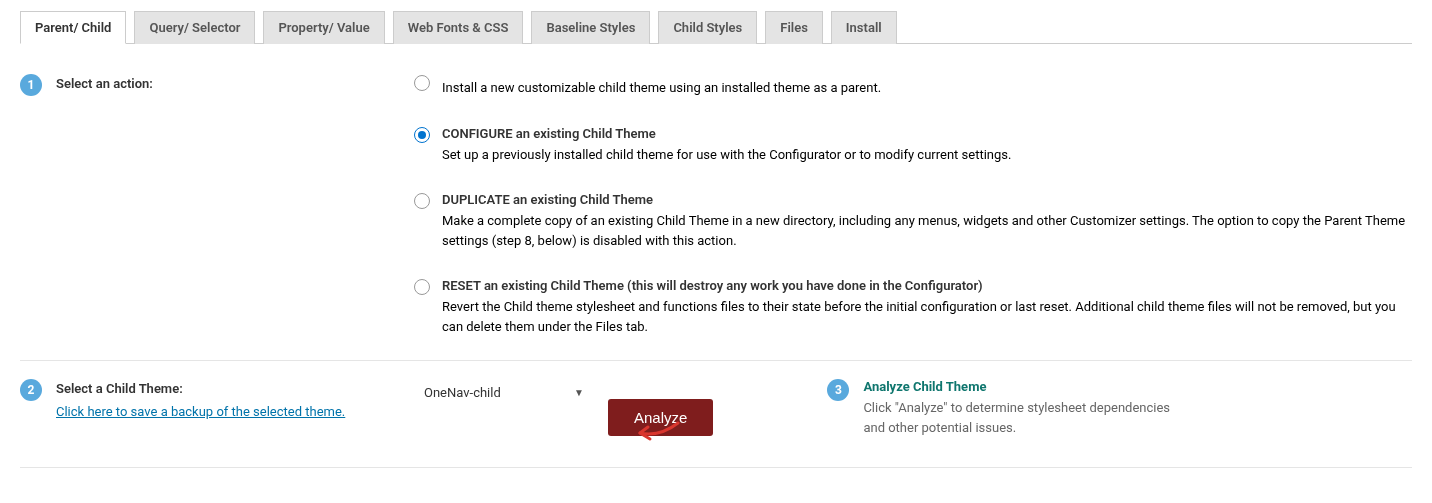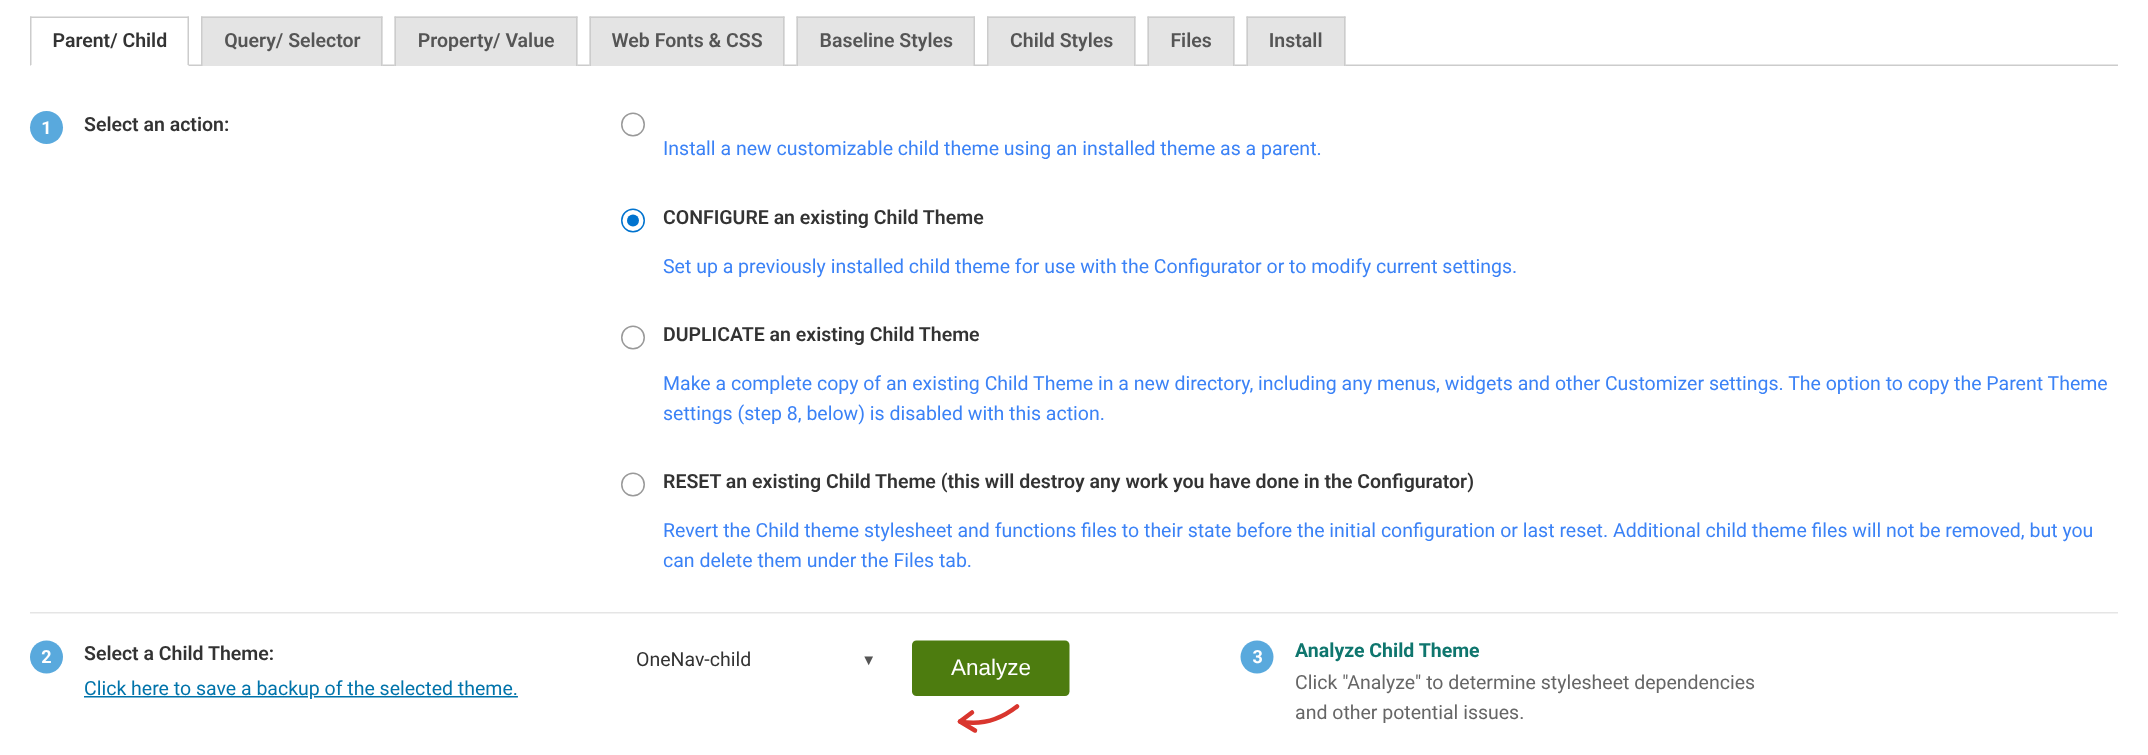--- a/index.html
+++ b/index.html
@@ -97,21 +97,21 @@
   .radio.selected::after {
     content: "";
     width: 8px;
     height: 8px;
     border-radius: 50%;
     background: #0073cf;
   }
   .radio.selected { border-color: #0073cf; }
   .opt-body { flex: 1; }
   .opt-title { font-weight: 600; color: #333; }
-  .opt-desc { color: #3b82f6; margin-top: 16px; line-height: 1.5; }
+  .opt-desc { color: #000000; margin-top: 4px; line-height: 1.5; }
   .row2 {
     display: flex;
     align-items: flex-start;
     gap: 14px;
     padding-top: 18px;
     padding-bottom: 30px;
     position: relative;
   }
   .dropdown {
     border: none;
@@ -124,28 +124,29 @@
     justify-content: space-between;
     align-items: center;
     cursor: pointer;
     gap: 28px;
   }
   .dropdown .caret {
     font-size: 10px;
     color: #555;
   }
   .analyze-btn {
-    background: #4d7c0f;
+    background: #7f1d1d;
     color: #fff;
     border: none;
     padding: 10px 26px;
     font-size: 15px;
     border-radius: 3px;
     cursor: pointer;
     font-weight: 400;
+    margin-top: 20px;
   }
   .step3-group {
     display: flex;
     gap: 14px;
     align-items: flex-start;
     margin-left: 100px;
   }
   .step3-body .s3-title { font-weight: 700; color: #0f766e; }
   .step3-body .s3-desc { color: #666; margin-top: 4px; line-height: 1.5; max-width: 320px; }
   .col-left { display: flex; gap: 14px; align-items: flex-start; width: 380px; }

